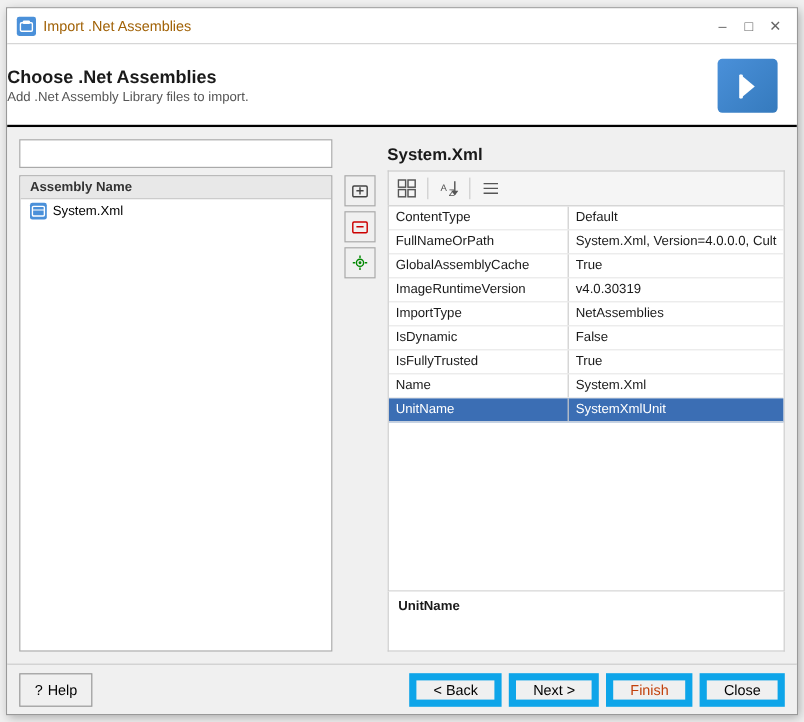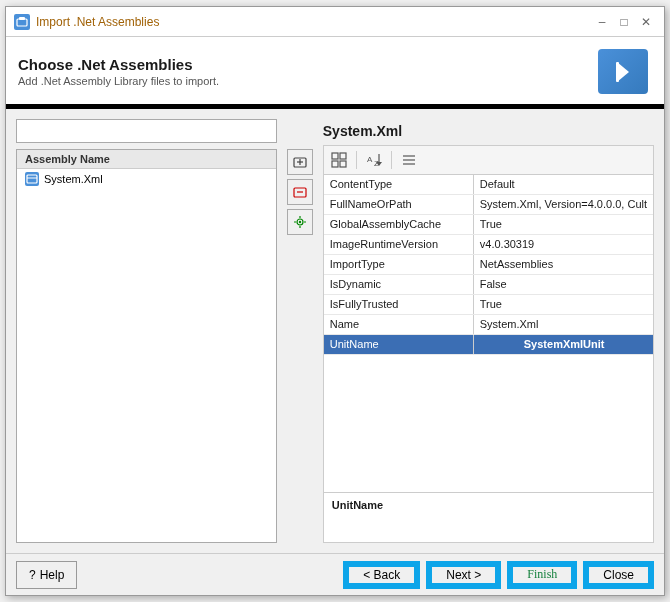--- a/index.html
+++ b/index.html
@@ -64,22 +64,22 @@
       cursor: pointer;
       font-size: 12px;
       color: #666;
       display: flex;
       align-items: center;
       justify-content: center;
     }
 
     .header {
       background: #fff;
-      padding: 12px 16px 10px 12px;
-      border-bottom: 5px solid #000000;
+      padding: 12px 16px 10px 0;
+      border-bottom: 2px solid #000000;
       display: flex;
       justify-content: space-between;
       align-items: center;
     }
     .header-text h2 {
       font-size: 15px;
       font-weight: bold;
       color: #1a1a1a;
     }
     .header-text p {
@@ -218,21 +218,21 @@
     }
     .prop-value {
       flex: 1;
       padding: 3px 6px;
       font-size: 11px;
       color: #1a1a1a;
       white-space: nowrap;
       overflow: hidden;
       text-overflow: ellipsis;
     }
-    .prop-value.bold { font-weight: bold; margin-left: 44px; }
+    .prop-value.bold { font-weight: normal; }
 
     .description-panel {
       background: white;
       border: 1px solid #ccc;
       border-top: none;
       padding: 6px 8px;
       min-height: 50px;
     }
     .description-title {
       font-size: 11px;
@@ -292,24 +292,23 @@
     .footer-btn {
       height: 28px;
       min-width: 70px;
       padding: 0 14px;
       background: #f0f0f0;
       border: 6px solid #0ea5e9;
       cursor: pointer;
       font-size: 12px;
     }
     .footer-btn:disabled, .footer-btn.disabled {
-      color: #15803d;
+      color: #c2410c;
       cursor: default;
       background: #f0f0f0;
-      font-family: Liberation Serif, serif;
     }
   </style>
 </head>
 <body>
 
 <div class="window">
 
   <div class="titlebar">
     <div class="titlebar-left">
       <div class="titlebar-icon">

